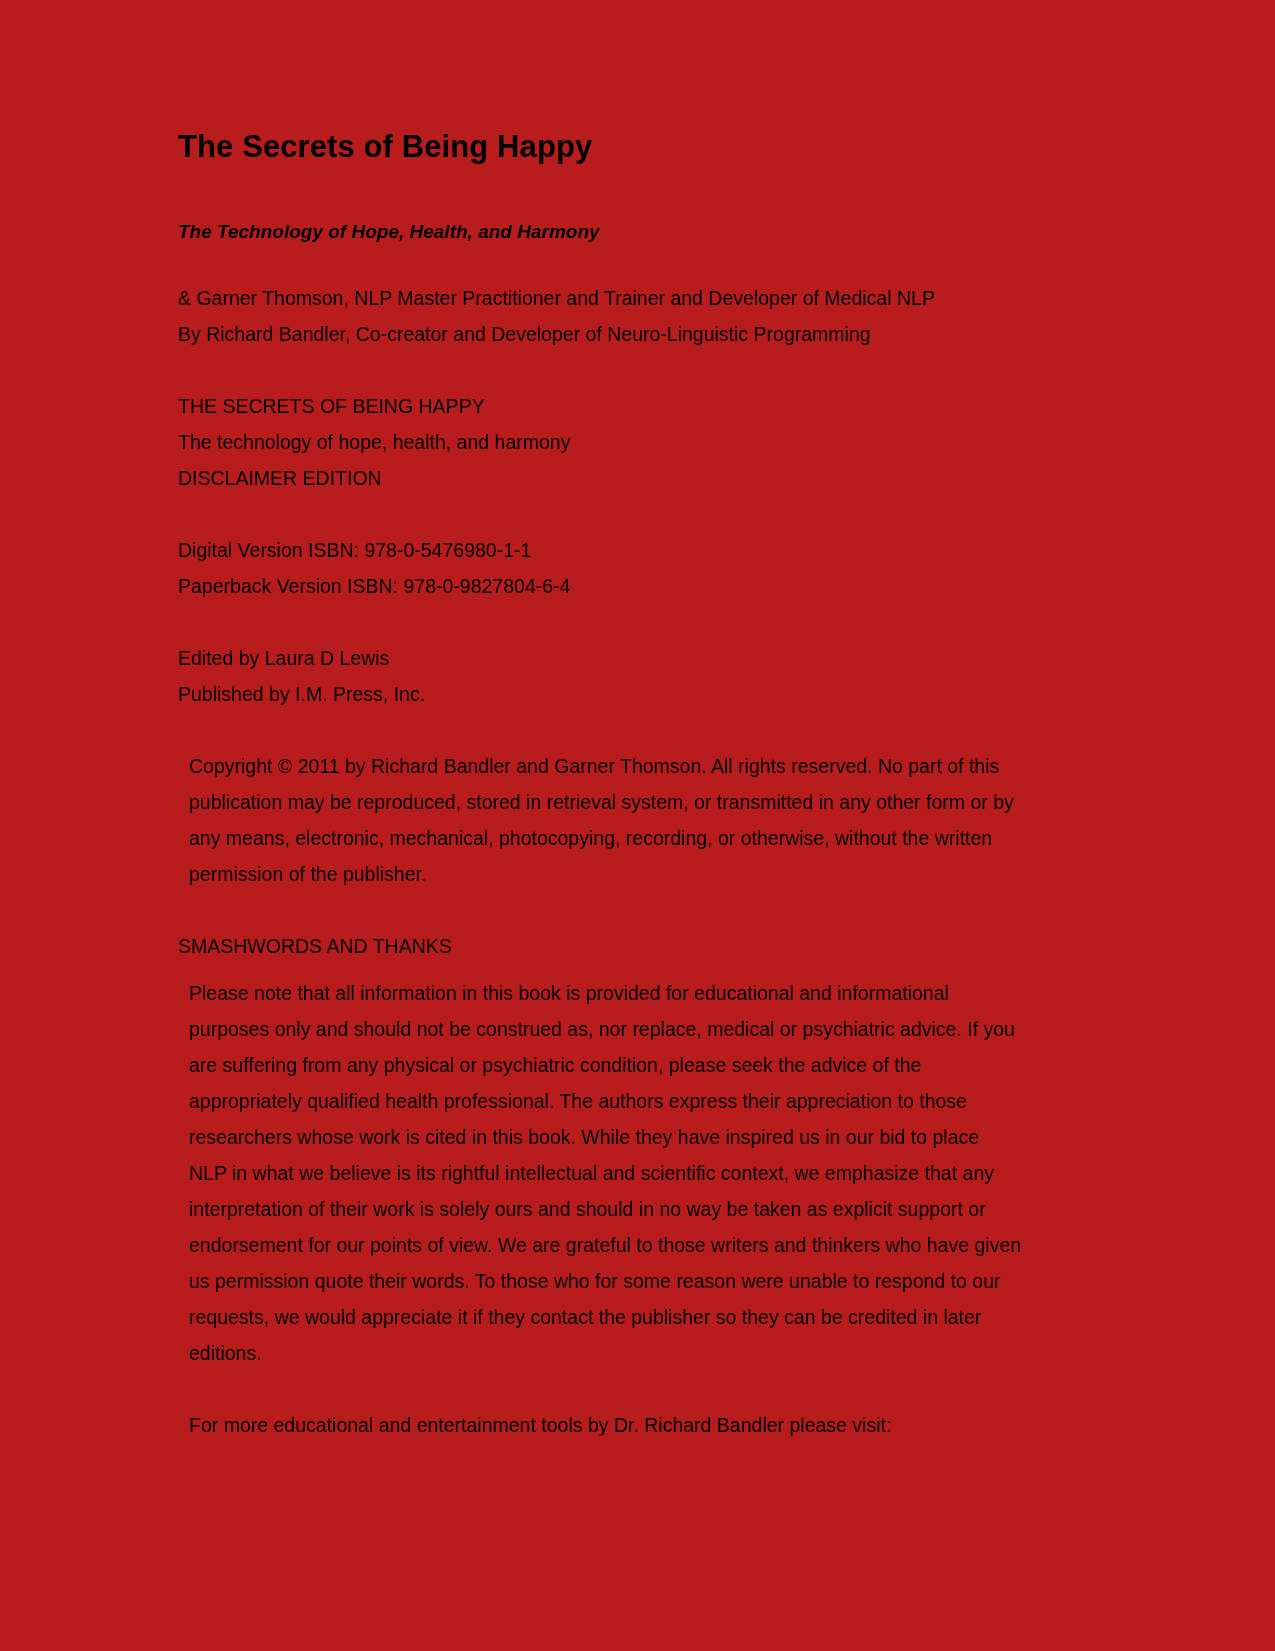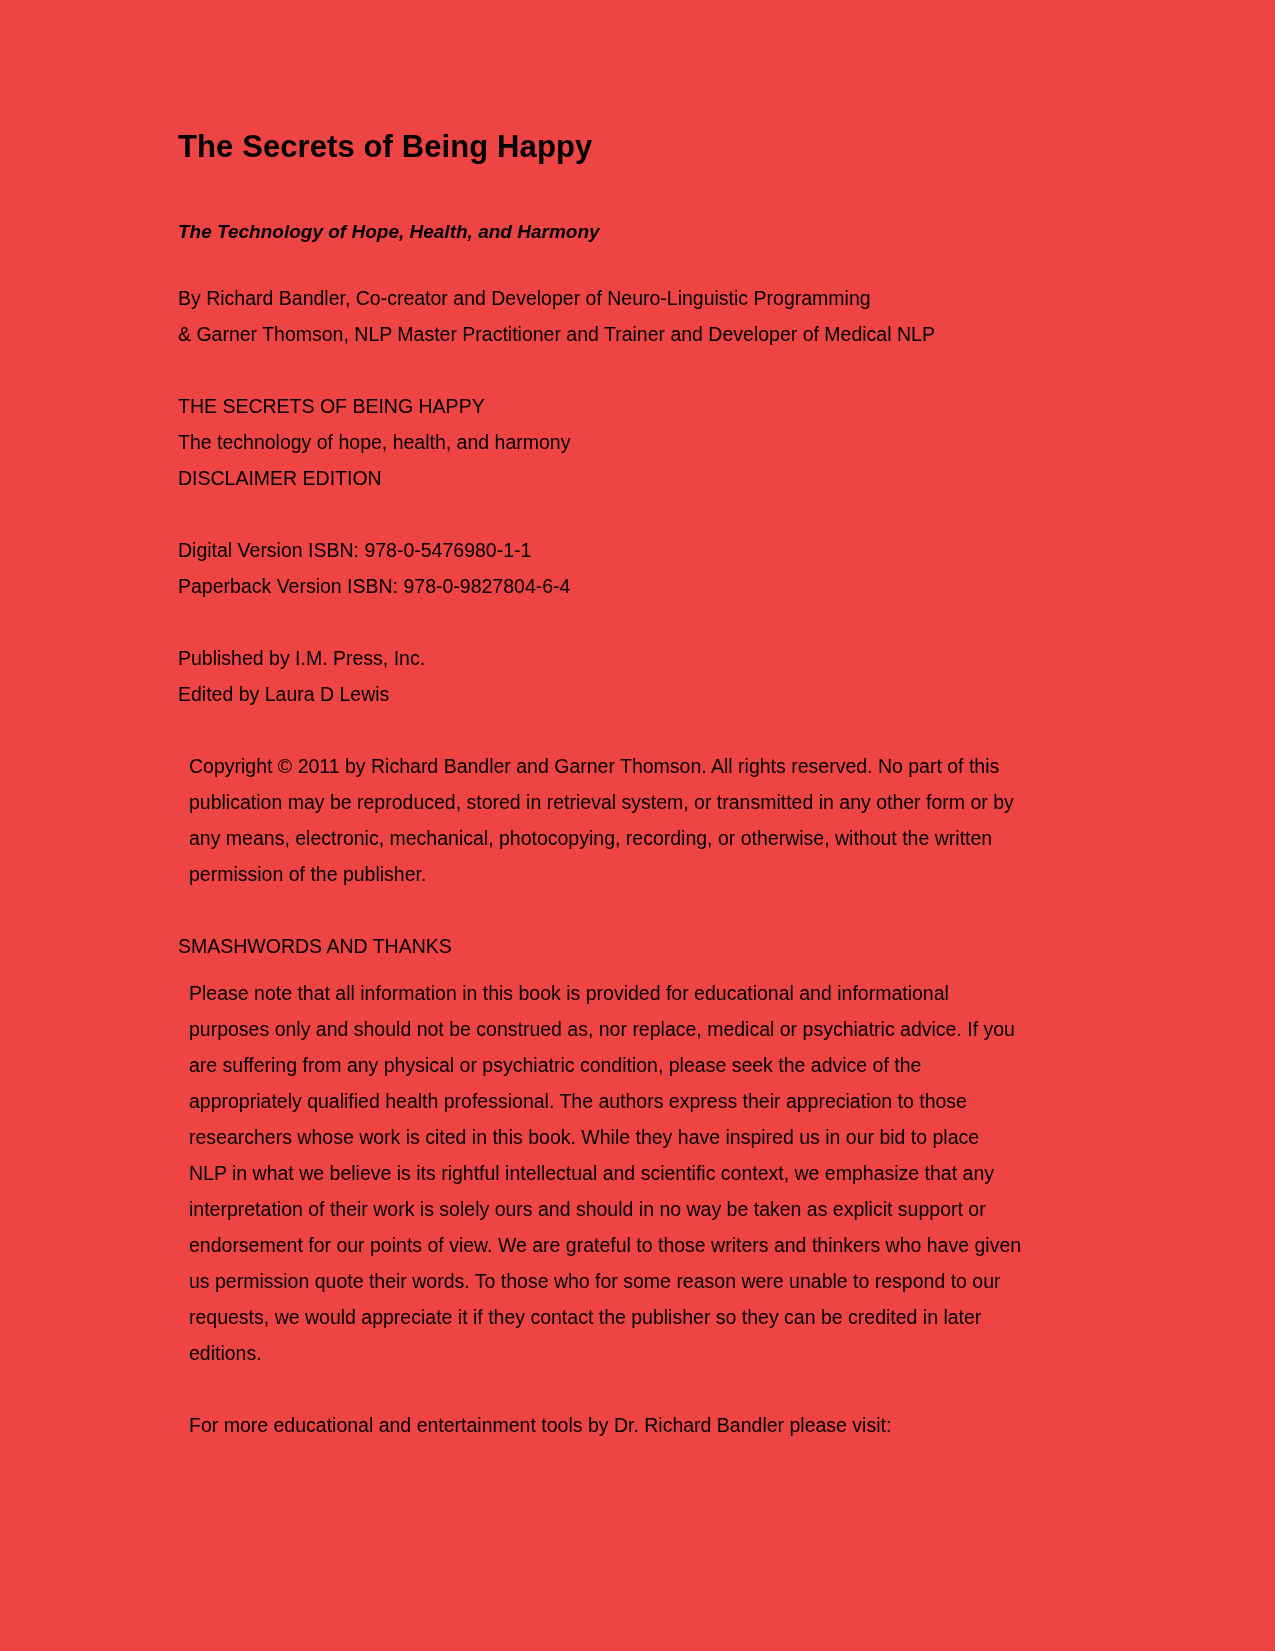--- a/index.html
+++ b/index.html
@@ -11,21 +11,21 @@
     width: 1275px;
     height: 1651px;
     font-family: "Liberation Sans", sans-serif;
     color: #000000;
     -webkit-font-smoothing: antialiased;
   }
   .page {
     position: relative;
     width: 1275px;
     height: 1651px;
-    background: #ef4444;
+    background: #b91c1c;
     box-sizing: border-box;
     padding: 0;
     overflow: hidden;
   }
   .content {
     position: absolute;
     left: 178px;
     top: 128px;
     width: 855px;
   }
@@ -63,38 +63,38 @@
 <body>
 
 <div class="page">
   <div class="content">
 
     <h1 class="doc-title">The Secrets of Being Happy</h1>
 
     <h2 class="doc-subtitle">The Technology of Hope, Health, and Harmony</h2>
 
     <div class="block">
+      <p class="line">&amp; Garner Thomson, NLP Master Practitioner and Trainer and Developer of Medical NLP</p>
       <p class="line">By Richard Bandler, Co-creator and Developer of Neuro-Linguistic Programming</p>
-      <p class="line">&amp; Garner Thomson, NLP Master Practitioner and Trainer and Developer of Medical NLP</p>
     </div>
 
     <div class="block">
       <p class="line">THE SECRETS OF BEING HAPPY</p>
       <p class="line">The technology of hope, health, and harmony</p>
       <p class="line">DISCLAIMER EDITION</p>
     </div>
 
     <div class="block">
       <p class="line">Digital Version ISBN: 978-0-5476980-1-1</p>
       <p class="line">Paperback Version ISBN: 978-0-9827804-6-4</p>
     </div>
 
     <div class="block">
+      <p class="line">Edited by Laura D Lewis</p>
       <p class="line">Published by I.M. Press, Inc.</p>
-      <p class="line">Edited by Laura D Lewis</p>
     </div>
 
     <div class="block">
       <p class="para">Copyright © 2011 by Richard Bandler and Garner Thomson. All rights reserved. No part of this publication may be reproduced, stored in retrieval system, or transmitted in any other form or by any means, electronic, mechanical, photocopying, recording, or otherwise, without the written permission of the publisher.</p>
     </div>
 
     <div class="block">
       <p class="line">SMASHWORDS AND THANKS</p>
       <p class="para">Please note that all information in this book is provided for educational and informational purposes only and should not be construed as, nor replace, medical or psychiatric advice. If you are suffering from any physical or psychiatric condition, please seek the advice of the appropriately qualified health professional. The authors express their appreciation to those researchers whose work is cited in this book. While they have inspired us in our bid to place NLP in what we believe is its rightful intellectual and scientific context, we emphasize that any interpretation of their work is solely ours and should in no way be taken as explicit support or endorsement for our points of view. We are grateful to those writers and thinkers who have given us permission quote their words. To those who for some reason were unable to respond to our requests, we would appreciate it if they contact the publisher so they can be credited in later editions.</p>
     </div>

